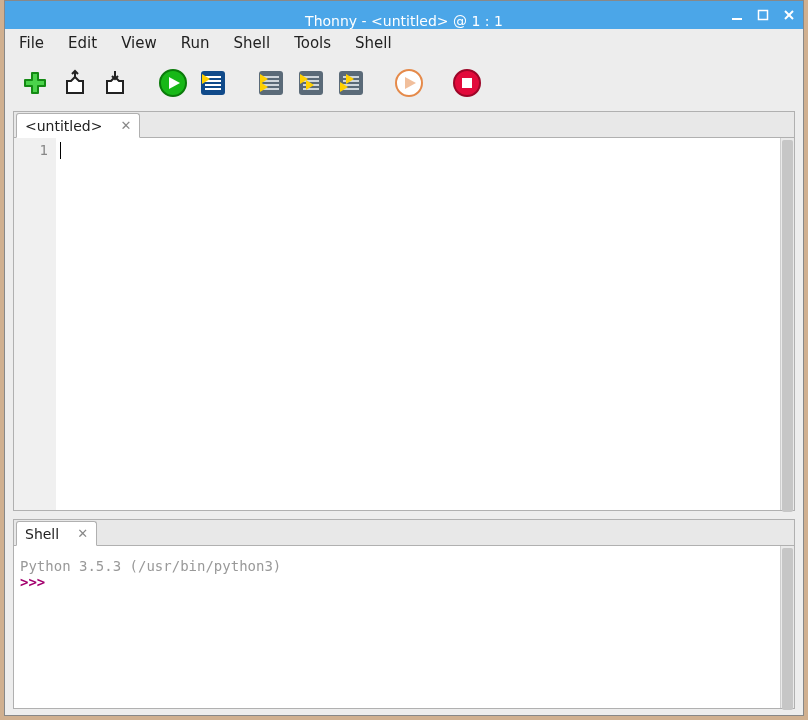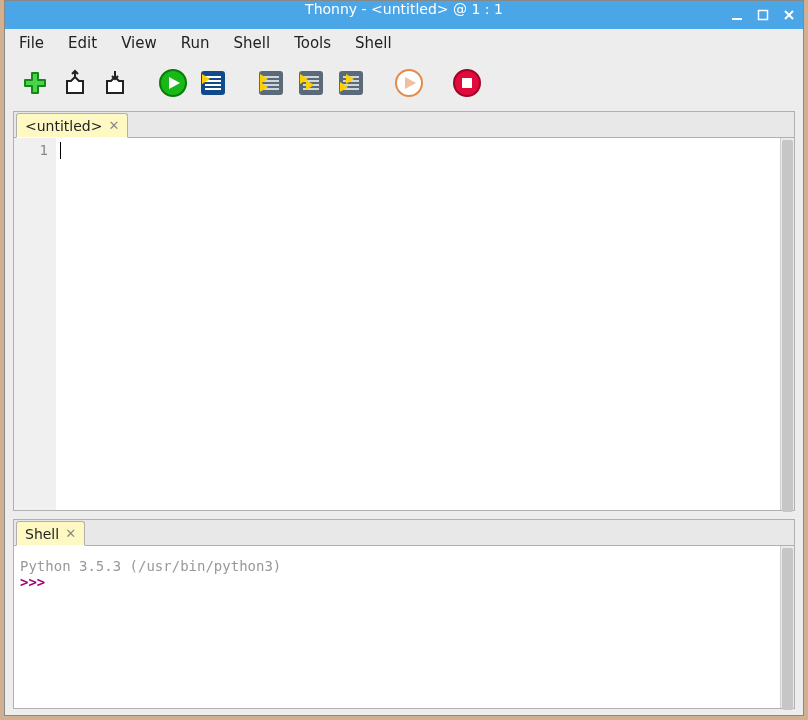--- a/index.html
+++ b/index.html
@@ -18,21 +18,21 @@
     background: #ededed;
     border: 1px solid #888;
     display: flex;
     flex-direction: column;
   }
   .titlebar {
     height: 28px;
     background: #4ba6e8;
     color: #fff;
     display: flex;
-    align-items: flex-start;
+    align-items: flex-end;
     justify-content: center;
     position: relative;
     font-weight: 500;
     flex-shrink: 0;
   }
   .titlebar .title { font-size: 14px; }
   .window-controls {
     position: absolute;
     right: 6px; top: 0;
     height: 28px;
@@ -90,28 +90,28 @@
     height: 26px;
     display: flex;
     align-items: flex-end;
     padding-left: 2px;
     background: #e8e8e8;
     border-bottom: 1px solid #b0b0b0;
     position: relative;
   }
   .tab {
     height: 25px;
-    background: #fef9c3;
+    background: #ffffff;
     border: 1px solid #b0b0b0;
     border-bottom: 1px solid #fff;
     border-radius: 3px 3px 0 0;
     padding: 0 8px;
     display: flex;
     align-items: center;
-    gap: 6px;
+    gap: 18px;
     font-size: 14px;
     color: #222;
     position: relative;
     top: 1px;
     justify-content: space-between;
   }
   .tab .close-x {
     color: #888;
     font-size: 13px;
     cursor: pointer;

